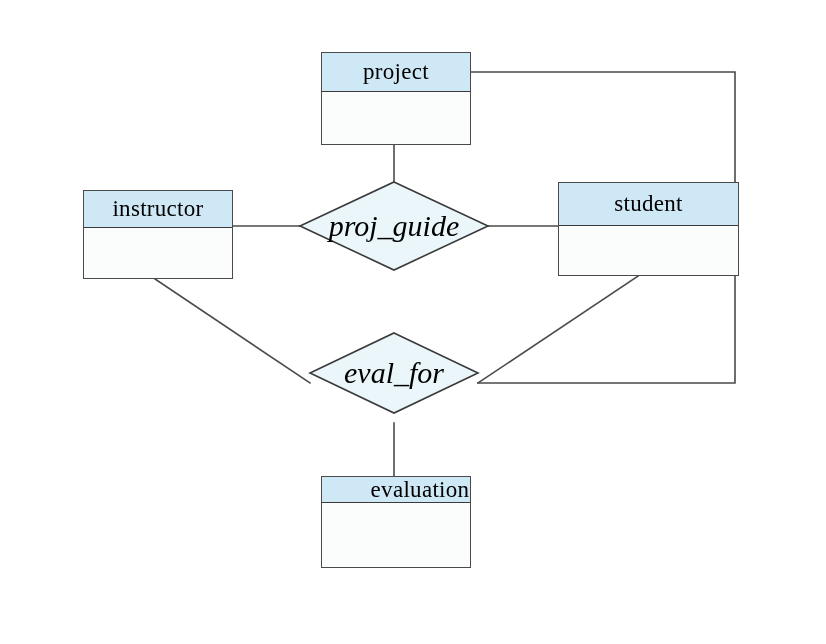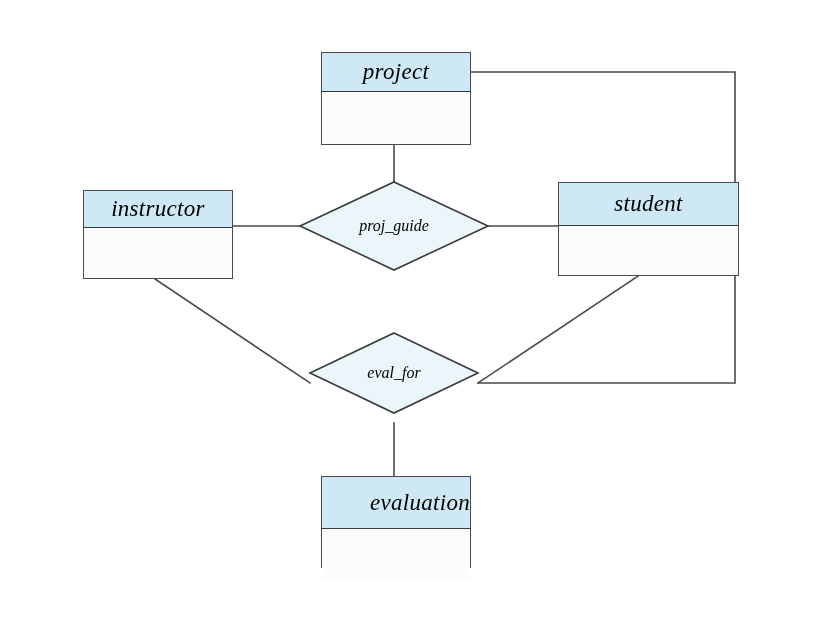--- a/index.html
+++ b/index.html
@@ -30,21 +30,20 @@
     z-index: 5;
   }
   .entity-header {
     box-sizing: border-box;
     width: 100%;
     background: #cfe8f5;
     border-bottom: 1.6px solid #3a3a3a;
     display: flex;
     align-items: center;
     justify-content: center;
-    font-style: italic;
     font-size: 23px;
     color: #000000;
     letter-spacing: 0.3px;
   }
   .entity-body {
     width: 100%;
     background: #fbfcfc;
   }
   .relationship {
     position: absolute;
@@ -57,21 +56,21 @@
   .rel-label {
     position: absolute;
     left: 0;
     top: 0;
     width: 100%;
     height: 100%;
     display: flex;
     align-items: center;
     justify-content: center;
     font-style: italic;
-    font-size: 16px;
+    font-size: 30px;
     color: #000000;
     pointer-events: none;
   }
 </style>
 </head>
 <body>
 
 <div id="canvas">
 
   <svg id="edges" viewBox="0 0 826 644" xmlns="http://www.w3.org/2000/svg">
@@ -93,21 +92,21 @@
     <div class="entity-header" style="height: 37px; background: rgb(207, 232, 245);">instructor</div>
     <div class="entity-body" style="height: 49px; background: rgb(251, 252, 252);"></div>
   </div>
 
   <div class="entity" style="left: 558px; top: 182px; width: 181px; height: 94px; border-color: rgb(74, 74, 74);">
     <div class="entity-header" style="height: 43px; background: rgb(207, 232, 245);">student</div>
     <div class="entity-body" style="height: 48px; background: rgb(251, 252, 252);"></div>
   </div>
 
   <div class="entity" style="left: 321px; top: 476px; width: 150px; height: 92px; border-color: rgb(74, 74, 74);">
-    <div class="entity-header" style="height: 52px; background: rgb(207, 232, 245); padding-left: 48px;">evaluation</div>
+    <div class="entity-header" style="height: 26px; background: rgb(207, 232, 245); padding-left: 48px;">evaluation</div>
     <div class="entity-body" style="height: 51px; background: rgb(251, 252, 252);"></div>
   </div>
 
   <div class="relationship" style="left: 300px; top: 182px; width: 188px; height: 88px;">
     <svg width="188" height="88" viewBox="0 0 188 88">
         <polygon points="94,0 188,44 94,88 0,44" fill="#eaf6fa" stroke="#3a3a3a" stroke-width="1.6" stroke-linejoin="miter"></polygon>
       </svg>
     <div class="rel-label">proj_guide</div>
   </div>
 

